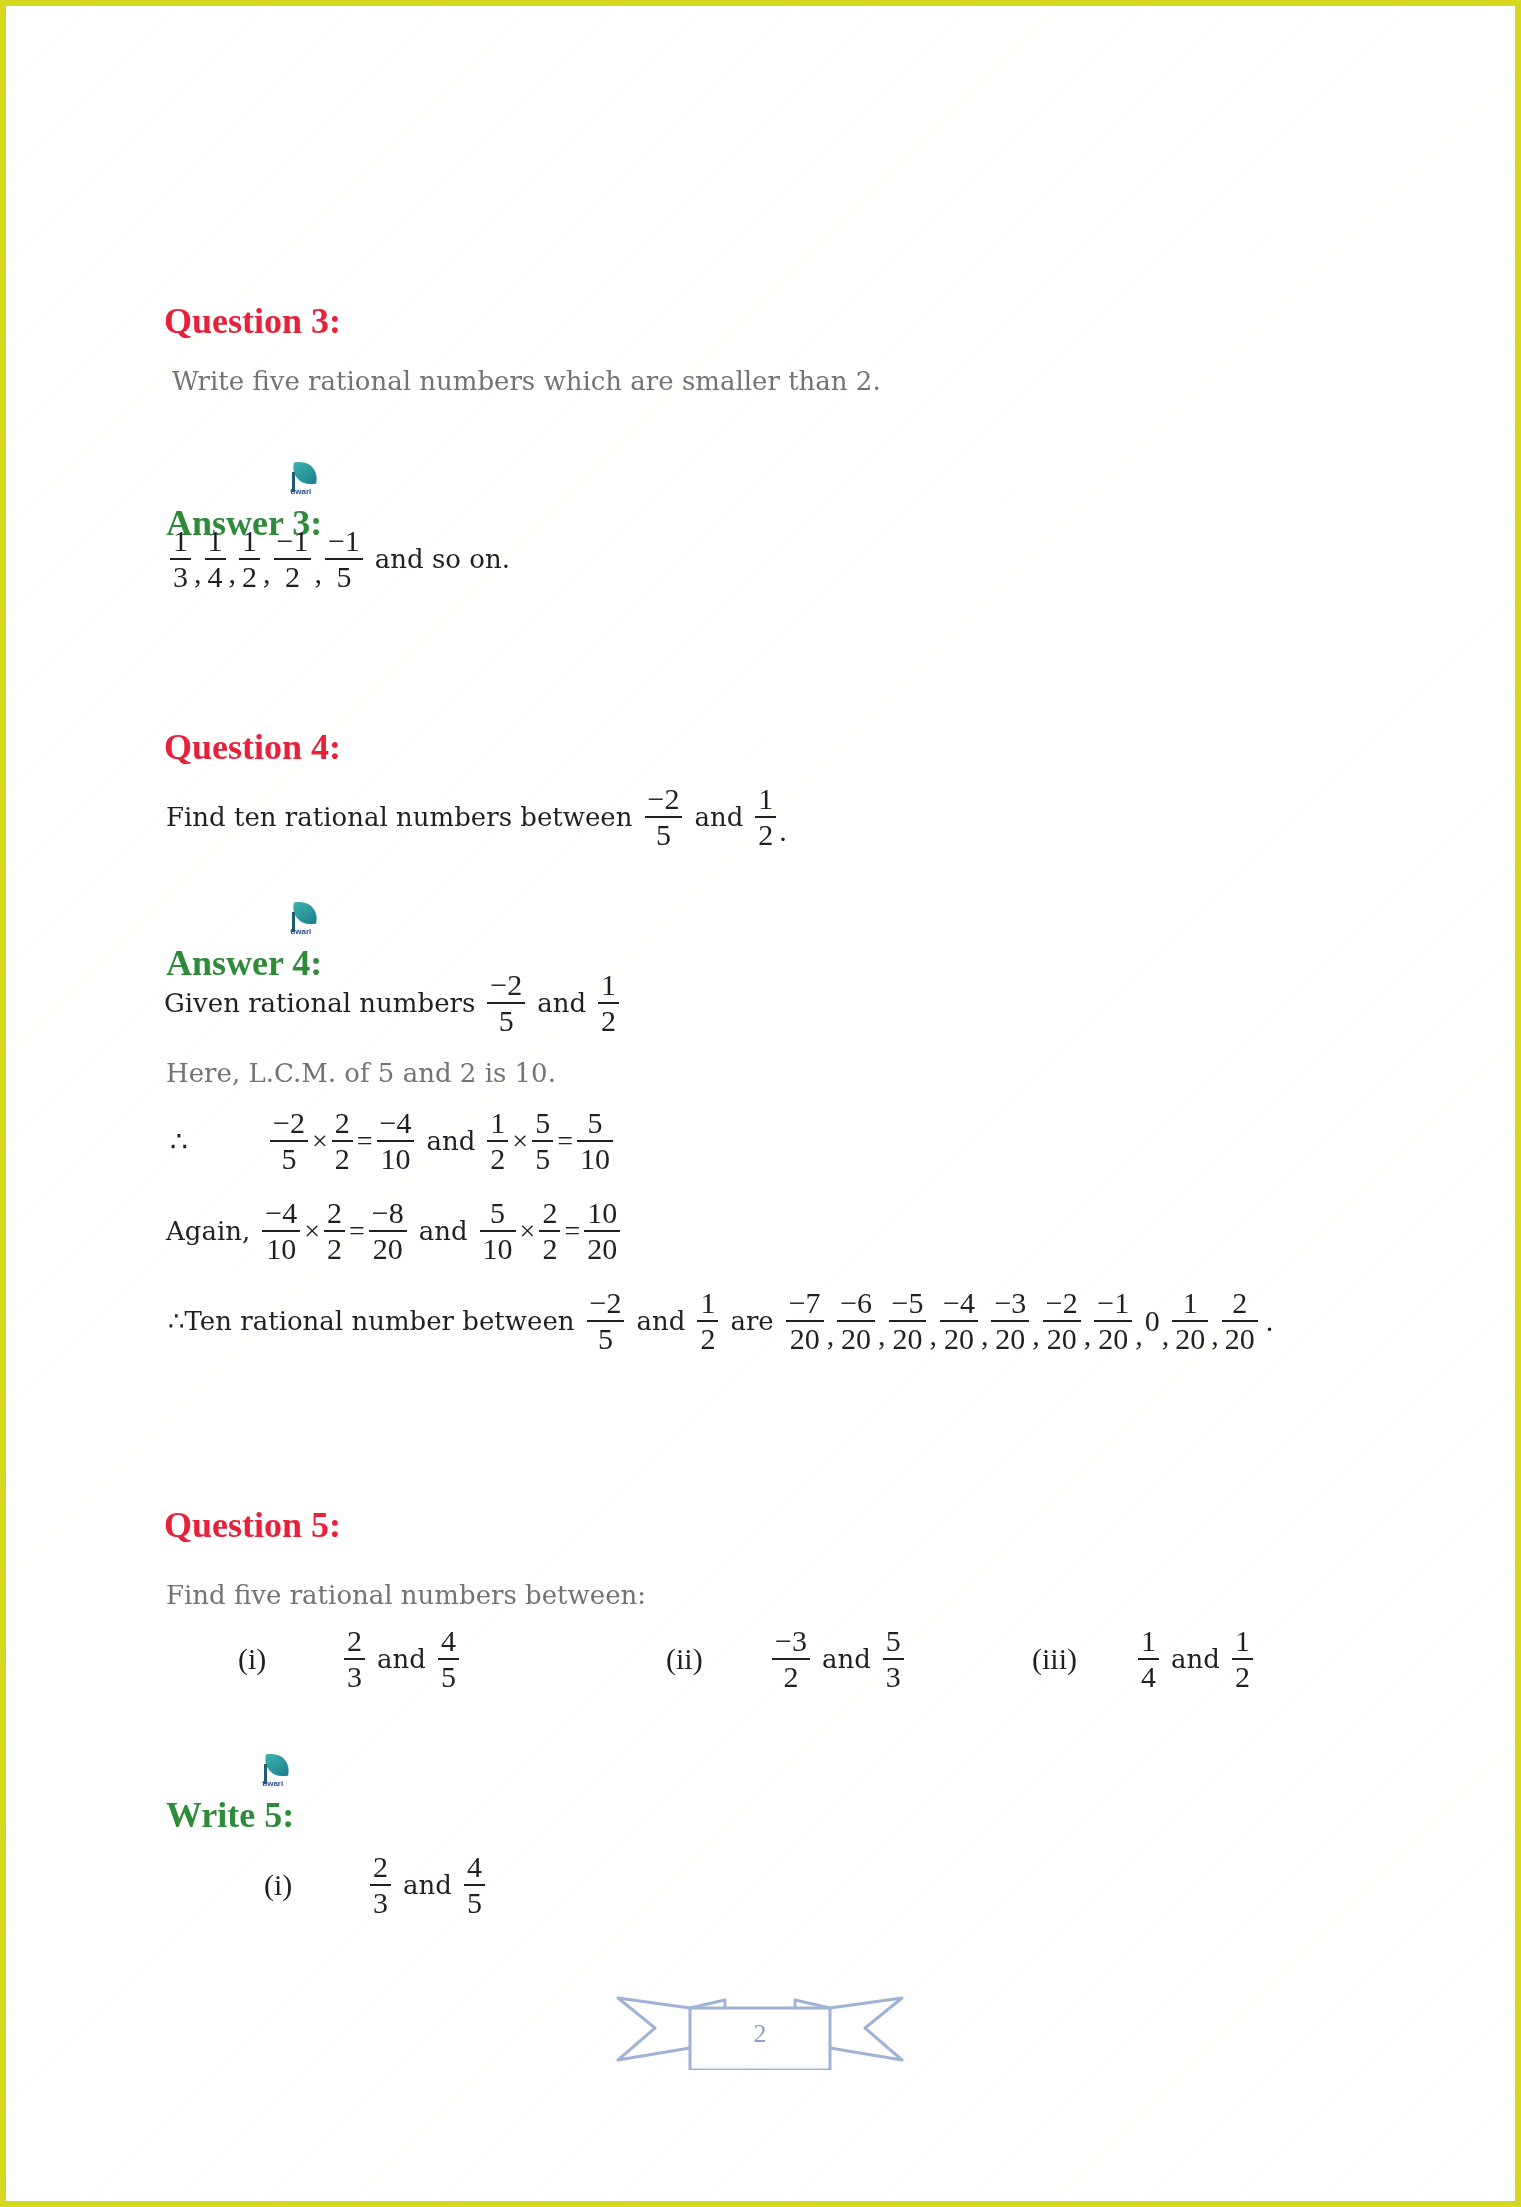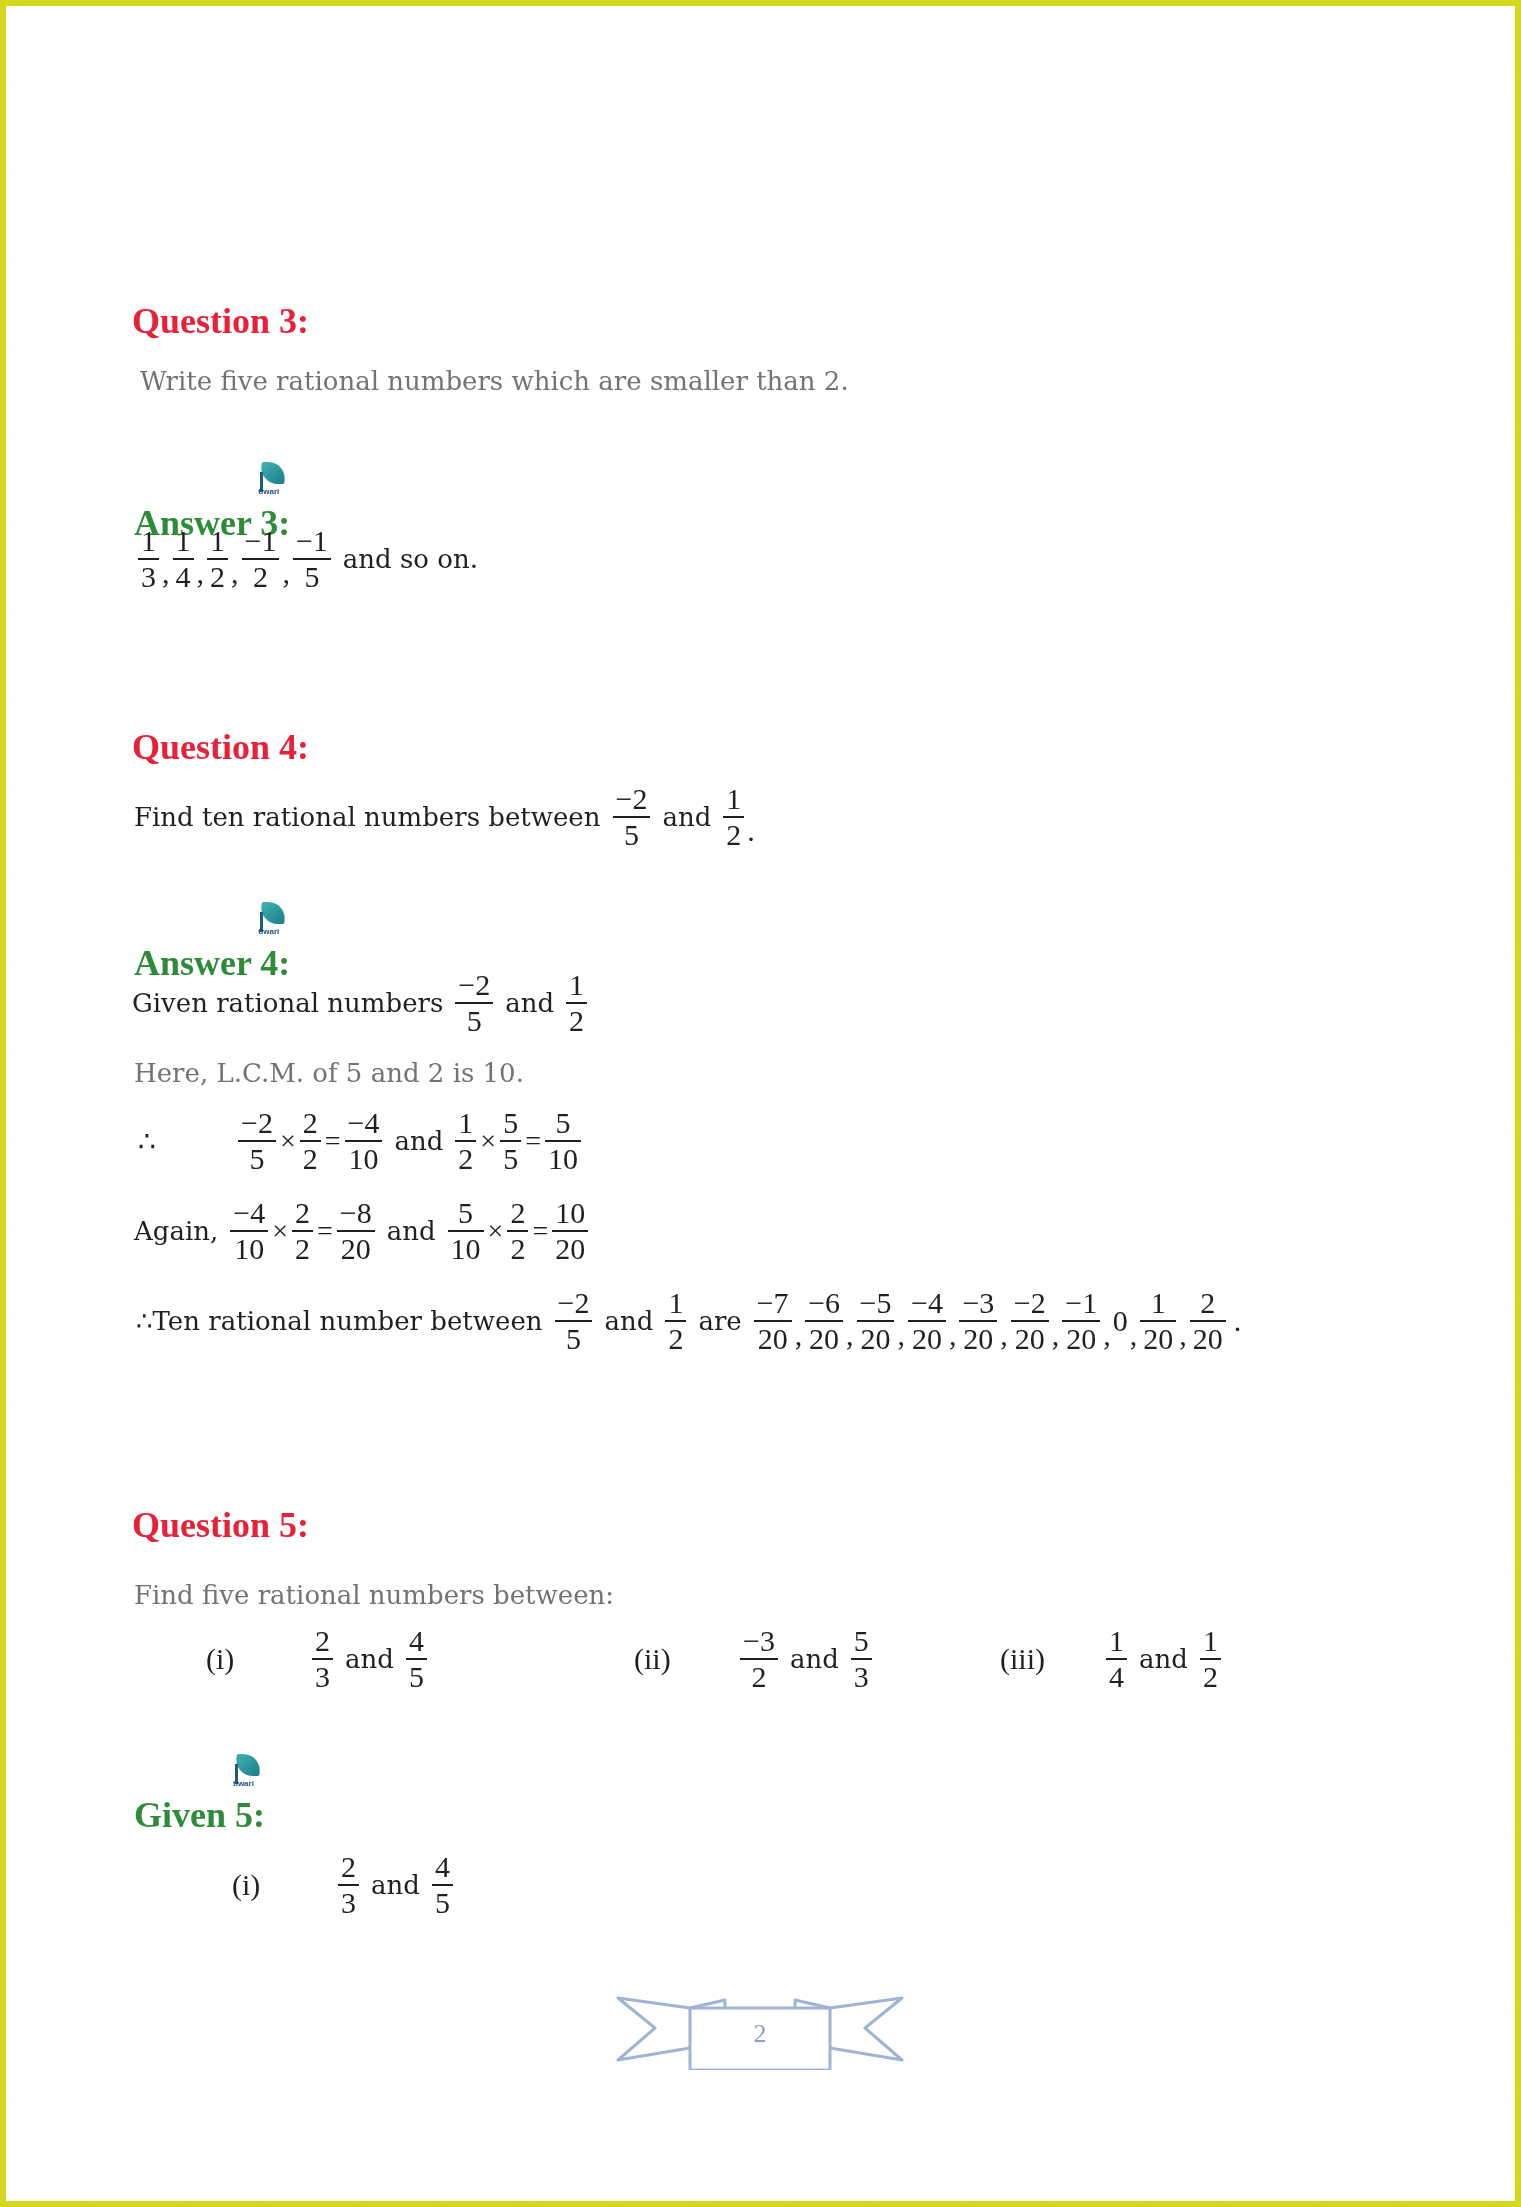--- a/index.html
+++ b/index.html
@@ -6,21 +6,21 @@
   html, body { width: 1521px; height: 2207px; background: #ffffff; }
   body { position: relative; overflow: hidden; font-family: "Liberation Serif", "DejaVu Serif", serif; color: #231f20; }
 
   .page-border {
     position: absolute; left: 0; top: 0; width: 1521px; height: 2207px;
     border: 6px solid #d6d81f;
     background:
       repeating-linear-gradient(135deg, rgba(250,248,220,0.0) 0px, rgba(250,248,220,0.0) 60px, rgba(252,250,225,0.55) 61px, rgba(252,250,225,0.0) 62px);
   }
 
-  .abs { position: absolute; white-space: nowrap; }
+  .abs { position: absolute; white-space: nowrap; margin-left: 32px; }
 
   .q-heading {
     font-family: "Liberation Serif", "DejaVu Serif", serif;
     font-weight: bold; font-size: 36px; color: #e8213b; letter-spacing: 0px;
   }
   .a-heading {
     font-family: "Liberation Serif", "DejaVu Serif", serif;
     font-weight: bold; font-size: 36px; color: #2e8b3a;
     display: flex; align-items: flex-end; gap: 6px; flex-direction: column;
   }
@@ -310,21 +310,21 @@
       <span class="den">2</span>
     </span>
 </div>
 
 <div class="abs a-heading" style="left:134px; top:1754px;">
   <span class="logo">
     <span class="leaf"></span>
       <span class="stem"></span>
       <span class="logo-text">tiwari</span>
   </span>
-  <span>Given 5:</span>
+  <span>Write 5:</span>
 </div>
 
 <div class="abs line" style="left:232px; top:1850px;">
   <span class="math" style="width:104px; display:inline-block;">(i)</span>
   <span class="frac">
       <span class="num">2</span>
       <span class="den">3</span>
     </span>
   <span class="word">and</span>
   <span class="frac">

